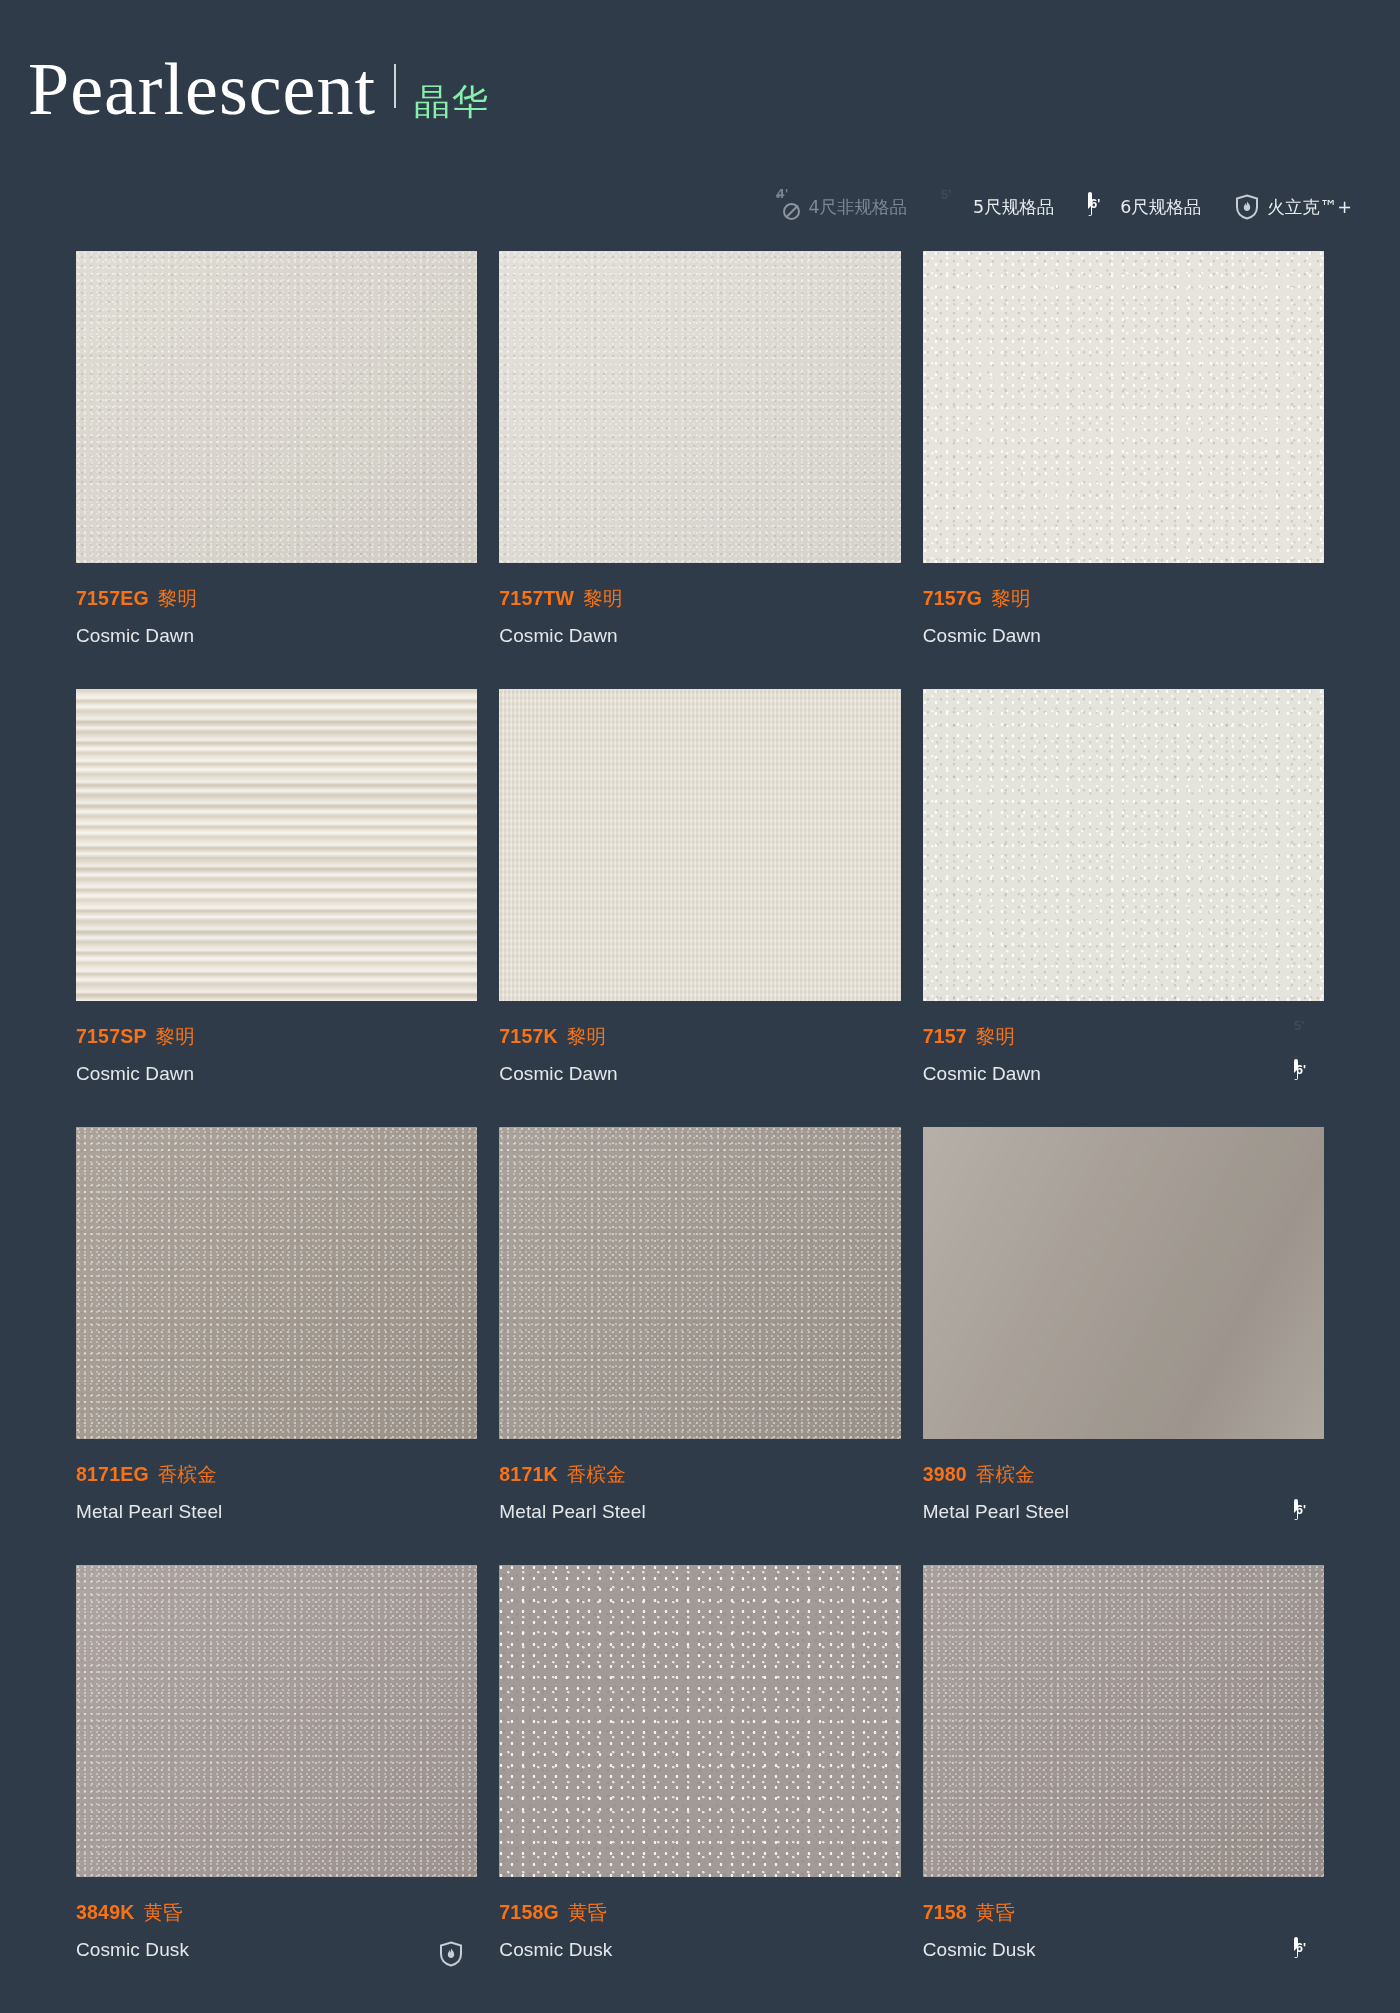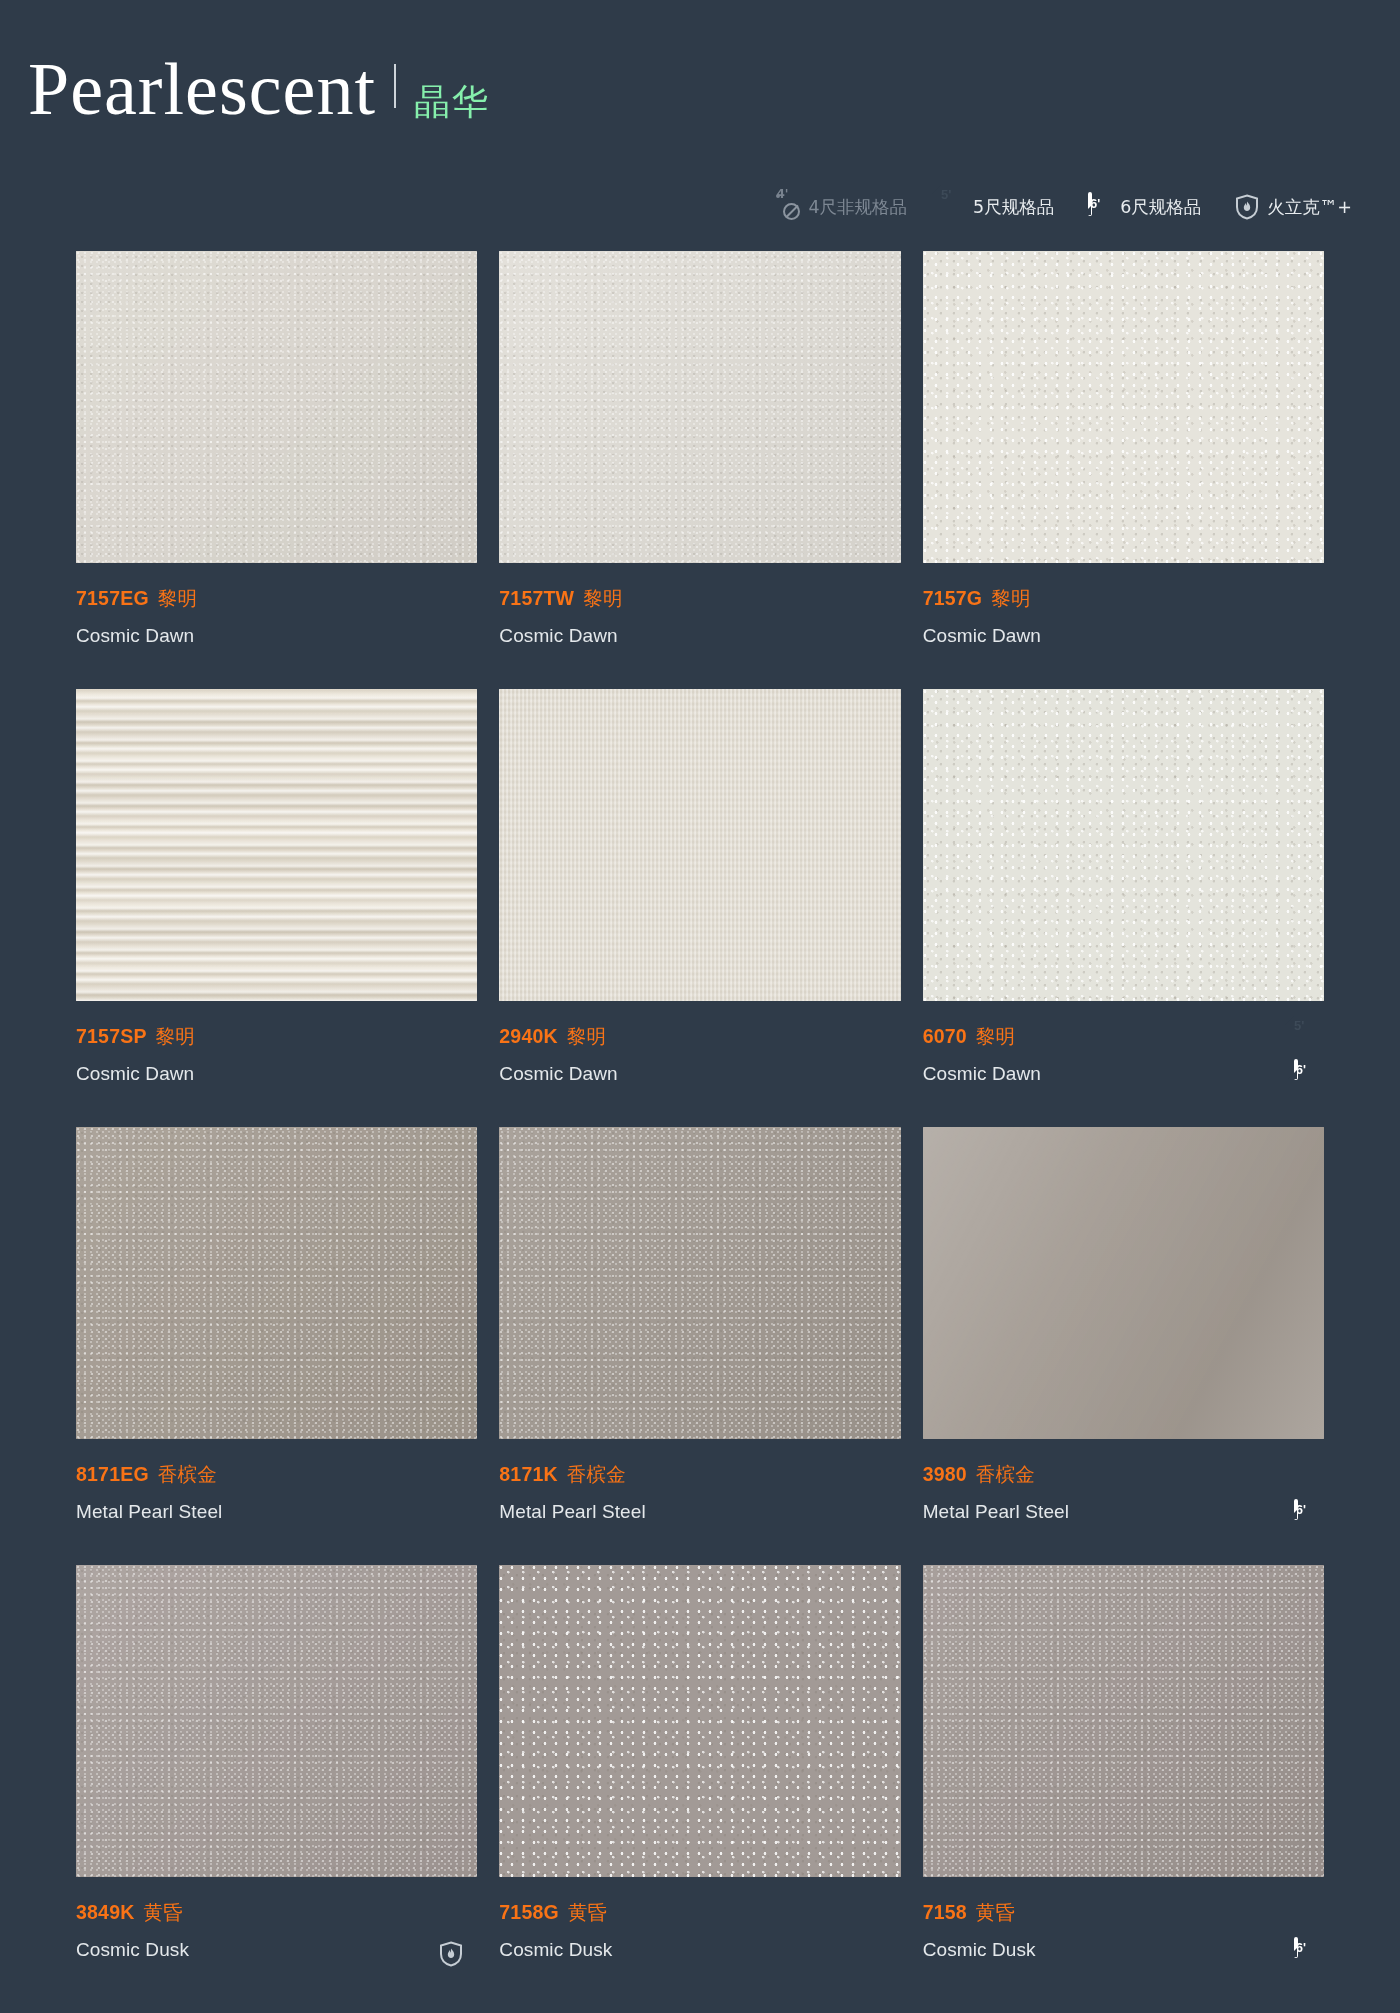--- a/index.html
+++ b/index.html
@@ -297,30 +297,30 @@
         <div class="meta">
           <div class="name-line"><span class="code">7157SP</span><span class="cn">黎明</span></div>
           <div class="en-line">Cosmic Dawn</div>
         </div>
       </div>
       <div class="cell">
         <div class="swatch" style="background: rgb(229, 224, 213);">
           <div class="tex" style="background: repeating-linear-gradient(90deg, rgba(255, 255, 255, 0.48) 0px, rgba(165, 155, 135, 0.2) 2px, rgba(255, 255, 255, 0.34) 4px), repeating-linear-gradient(0deg, rgba(255, 255, 255, 0.22) 0px, rgba(160, 150, 132, 0.12) 3px, rgba(255, 255, 255, 0.18) 6px), rgb(229, 224, 213);"></div>
         </div>
         <div class="meta">
-          <div class="name-line"><span class="code">2940K</span><span class="cn">黎明</span></div>
+          <div class="name-line"><span class="code">7157K</span><span class="cn">黎明</span></div>
           <div class="en-line">Cosmic Dawn</div>
         </div>
       </div>
       <div class="cell">
         <div class="swatch" style="background: rgb(228, 228, 220);">
           <div class="tex" style="background: radial-gradient(circle at 18% 22%, rgba(255, 255, 255, 0.85) 0px, rgba(255, 255, 255, 0.85) 1.2px, transparent 1.6px) 0% 0% / 11px 11px, radial-gradient(circle at 62% 48%, rgba(255, 255, 255, 0.7) 0px, rgba(255, 255, 255, 0.7) 1.1px, transparent 1.5px) 0% 0% / 15px 15px, radial-gradient(circle at 38% 78%, rgba(120, 112, 100, 0.22) 0px, rgba(120, 112, 100, 0.22) 1.2px, transparent 1.6px) 0% 0% / 13px 13px, radial-gradient(circle at 84% 14%, rgba(130, 122, 110, 0.18) 0px, rgba(130, 122, 110, 0.18) 1.1px, transparent 1.5px) 0% 0% / 17px 17px,  0% 0% / auto rgb(228, 228, 220);"></div>
         </div>
         <div class="meta">
-          <div class="name-line"><span class="code">6070</span><span class="cn">黎明</span></div>
+          <div class="name-line"><span class="code">7157</span><span class="cn">黎明</span></div>
           <div class="en-line">Cosmic Dawn</div>
           <div class="cell-badges">
             <span class="pg"><span class="pg-fill"><span class="pg-num">5'</span></span></span>
             <span class="pg"><span class="pg-out"><span class="pg-num">6'</span></span></span>
           </div>
         </div>
       </div>
       <div class="cell">
         <div class="swatch" style="background: rgb(163, 154, 144);">
           <div class="tex" style="background: radial-gradient(circle at 25% 30%, rgba(255, 255, 255, 0.45) 0px, rgba(255, 255, 255, 0.45) 1px, transparent 1.4px) 0% 0% / 7px 7px, radial-gradient(circle at 70% 65%, rgba(110, 102, 92, 0.16) 0px, rgba(110, 102, 92, 0.16) 1px, transparent 1.4px) 0% 0% / 9px 9px, radial-gradient(circle at 50% 85%, rgba(255, 255, 255, 0.32) 0px, rgba(255, 255, 255, 0.32) 0.9px, transparent 1.3px) 0% 0% / 6px 6px, linear-gradient(135deg, rgba(255, 255, 255, 0.1), rgba(0, 0, 0, 0.05)) 0% 0% / auto,  0% 0% / auto rgb(163, 154, 144);"></div>

